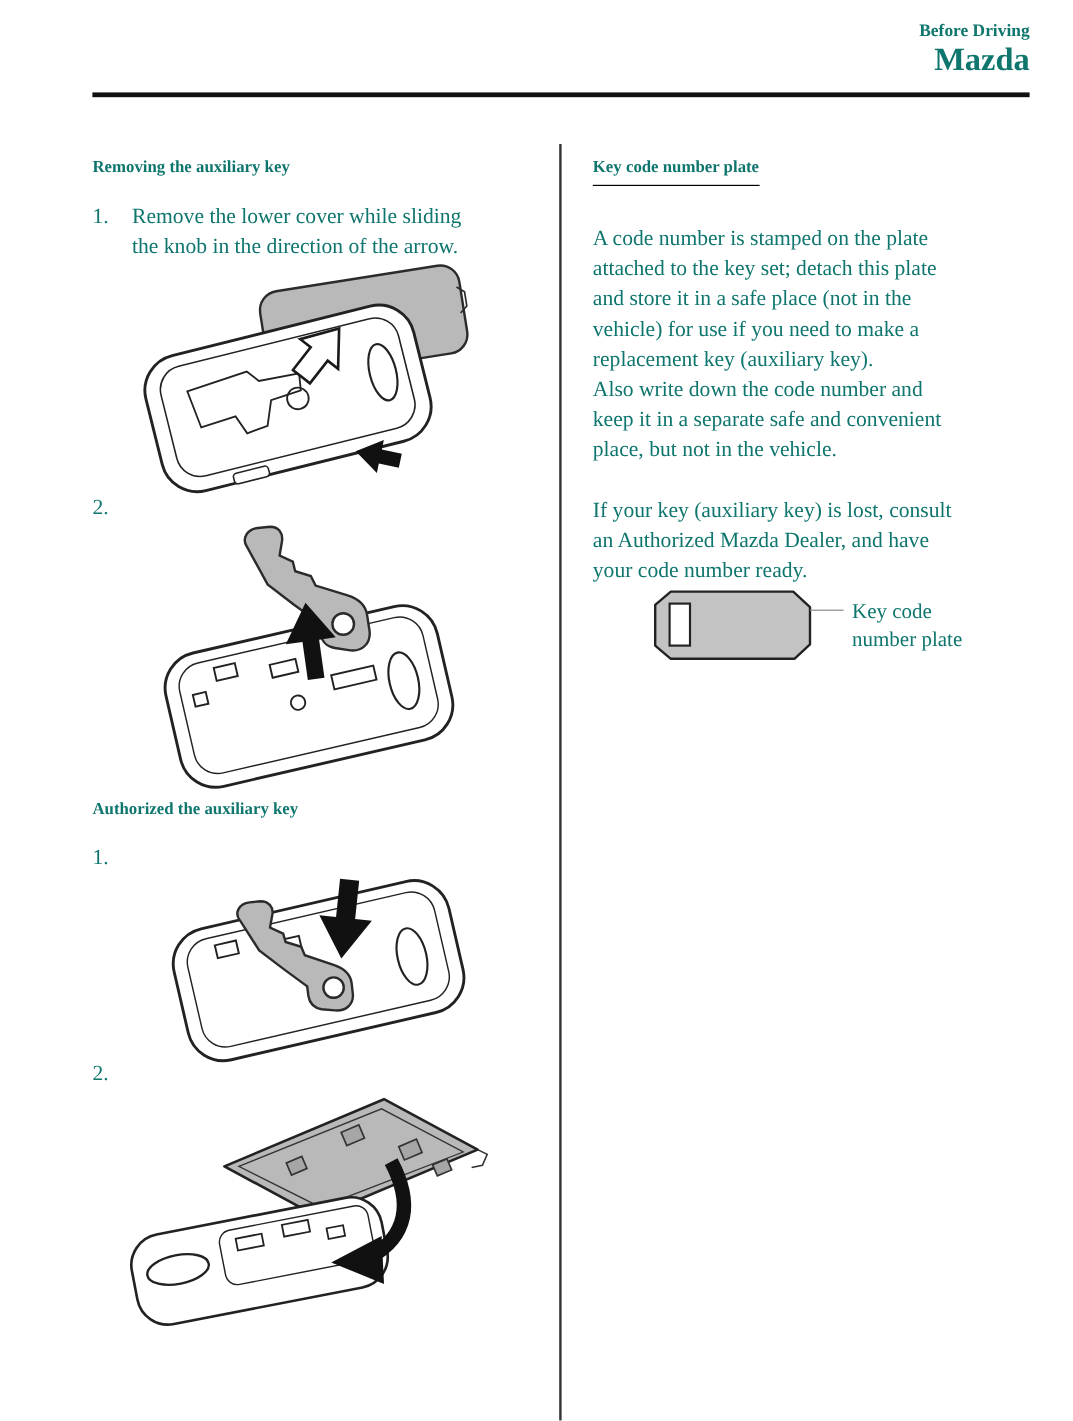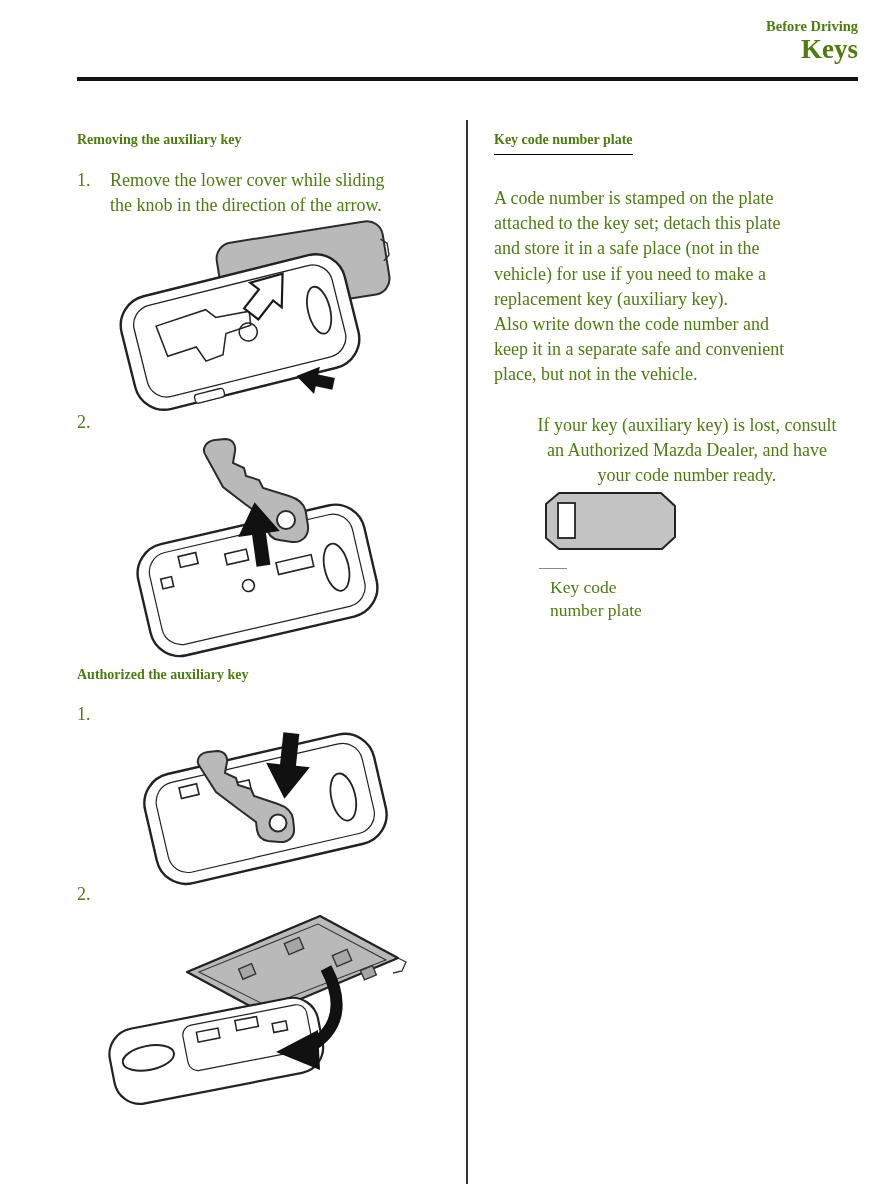--- a/index.html
+++ b/index.html
@@ -3,21 +3,21 @@
 <meta charset="utf-8">
 <style>
   * { margin: 0; padding: 0; box-sizing: border-box; }
   html, body { background: #ffffff; }
   .page {
     position: relative;
     width: 894px;
     height: 1184px;
     background: #ffffff;
     font-family: "Liberation Serif", "DejaVu Serif", serif;
-    color: #4d7c0f;
+    color: #0f766e;
     overflow: hidden;
   }
   
   .hdr-eyebrow {
     position: absolute;
     top: 18px;
     right: 36px;
     font-size: 14.5px;
     font-weight: bold;
     text-align: right;
@@ -68,43 +68,43 @@
   .fig-1    { margin-top: 4px;  margin-left: 23px; }
   .step-r2  { margin-top: 2px; }
   .fig-2    { margin-top: 2px;  margin-left: 43px; }
   .head-ins { margin-top: 12px; }
   .step-i1  { margin-top: 15px; }
   .fig-3    { margin-top: 2px;  margin-left: 53px; }
   .step-i2  { margin-top: 3px; }
   .fig-4    { margin-top: 3px;  margin-left: 13px; }
   
   .para-1 { margin-top: 31px; }
-  .para-2 { margin-top: 25px; text-align: center; }
-  .figure-row { margin-top: 3px; margin-left: 49px; display: flex; align-items: flex-start; flex-direction: column; }
+  .para-2 { margin-top: 25px; }
+  .figure-row { margin-top: 3px; margin-left: 49px; display: flex; align-items: flex-start; }
   .connector {
     width: 28px; height: 0;
     border-top: 1.6px solid #8a8a8a;
     margin-top: 17px; margin-left: -4px;
   }
   .figure-label {
     font-size: 17.5px;
     line-height: 22.5px;
     white-space: pre-line;
     margin-left: 7px;
     margin-top: 7px;
   }
   figure svg { display: block; overflow: visible; }
 </style>
 </head>
 <body>
 
 <div class="page">
 
   <div class="hdr-eyebrow">Before Driving</div>
-  <div class="hdr-title">Keys</div>
+  <div class="hdr-title">Mazda</div>
   <div class="hdr-rule"></div>
   <div class="col-divider"></div>
 
   <div class="col-left">
 
     <div class="sec-heading">Removing the auxiliary key</div>
 
     <div class="step step-r1">
       <span class="step-num">1.</span>
       <span class="step-text">Remove the lower cover while sliding

